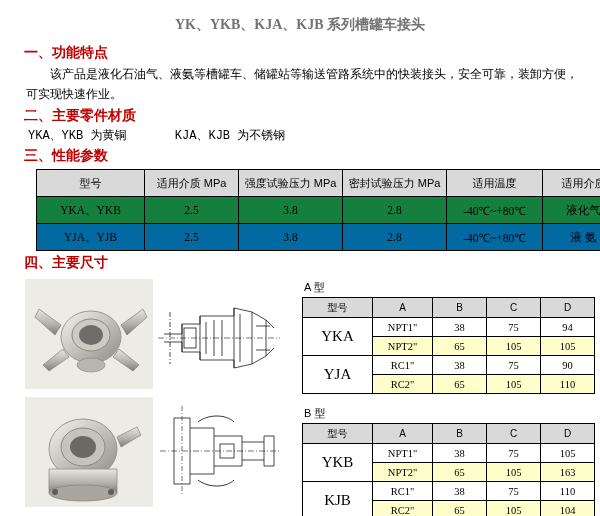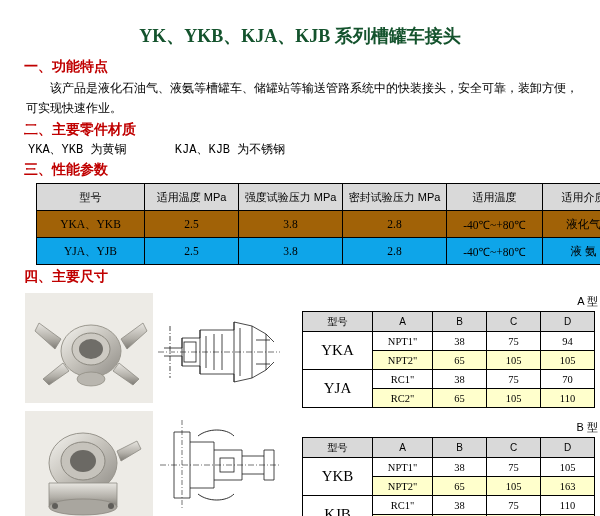--- a/index.html
+++ b/index.html
@@ -18,25 +18,25 @@
   .page {
     width: 600px;
     height: 516px;
     position: relative;
     box-sizing: border-box;
     padding: 8px 14px 0 14px;
   }
   .title {
     text-align: center;
     font-family: "Liberation Serif", serif;
-    font-size: 18px;
+    font-size: 14px;
     font-weight: bold;
     letter-spacing: 0px;
-    margin: 16px 0 10px 0;
-    color: #14532d;
+    margin: 8px 0 10px 0;
+    color: #737373;
   }
   .section-head {
     color: #c00000;
     font-weight: bold;
     font-size: 14px;
     font-family: Liberation Mono, monospace;
     margin: 3px 0 2px 10px;
   }
   .para {
     font-size: 12px;
@@ -69,24 +69,24 @@
     font-family: "Liberation Serif", serif;
     height: 26px;
     padding: 0 2px;
   }
   table.spec tr.head td {
     background: #d9d9d9;
     font-family: "Liberation Sans", sans-serif;
     font-size: 11px;
   }
   table.spec tr.row-a td {
-    background: #a16207;
+    background: #15803d;
   }
   table.spec tr.row-b td {
-    background: #0ea5e9;
+    background: #0369a1;
   }
   .cn { font-family: "Liberation Sans", sans-serif; }
 
   
   .dim-wrap {
     margin-top: 6px;
     position: relative;
     height: 240px;
   }
   .img-col {
@@ -121,21 +121,20 @@
   .tbl-col {
     position: absolute;
     left: 284px;
     top: 0;
     width: 300px;
   }
   .tbl-label {
     font-size: 11px;
     font-family: "Liberation Sans", sans-serif;
     margin: 2px 0 2px 6px;
-    text-align: right;
   }
   table.dim {
     border-collapse: collapse;
     width: 292px;
     table-layout: fixed;
     margin-left: 4px;
   }
   table.dim td {
     border: 1px solid #000;
     text-align: center;
@@ -184,21 +183,21 @@
       <col style="width:108px">
       <col style="width:94px">
       <col style="width:104px">
       <col style="width:104px">
       <col style="width:96px">
       <col style="width:82px">
     </colgroup>
     <tbody>
         <tr class="head">
       <td>型号</td>
-      <td>适用温度 MPa</td>
+      <td>适用介质 MPa</td>
       <td>强度试验压力 MPa</td>
       <td>密封试验压力 MPa</td>
       <td>适用温度</td>
       <td>适用介质</td>
     </tr>
     <tr class="row-a">
       <td class="cn">YKA、YKB</td>
       <td>2.5</td>
       <td>3.8</td>
       <td>2.8</td>
@@ -330,21 +329,21 @@
           <td>NPT2"</td>
           <td>65</td>
           <td>105</td>
           <td>105</td>
         </tr>
         <tr>
           <td class="mname" rowspan="2">YJA</td>
           <td>RC1"</td>
           <td>38</td>
           <td>75</td>
-          <td>70</td>
+          <td>90</td>
         </tr>
         <tr class="alt">
           <td>RC2"</td>
           <td>65</td>
           <td>105</td>
           <td>110</td>
         </tr>
       </tbody>
         </table>
 

